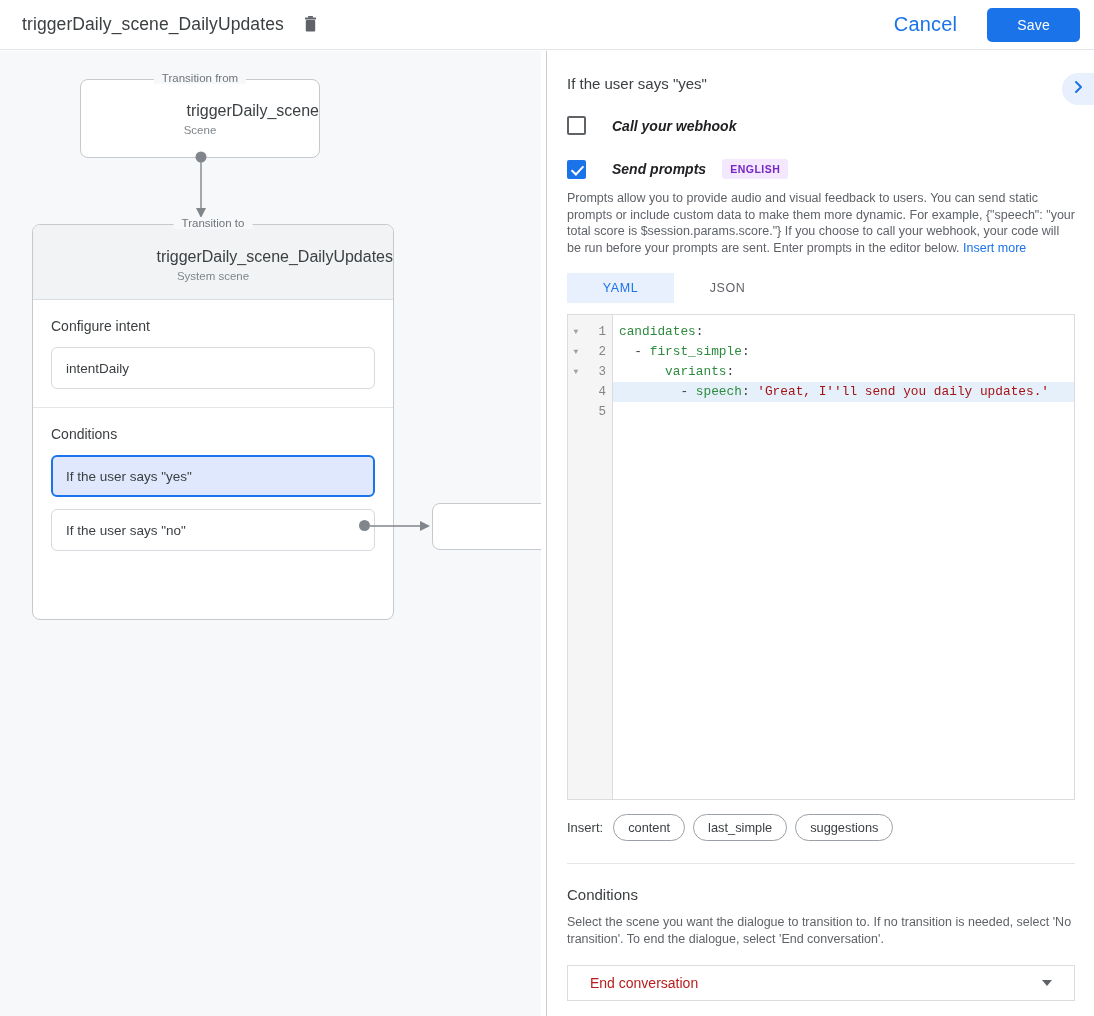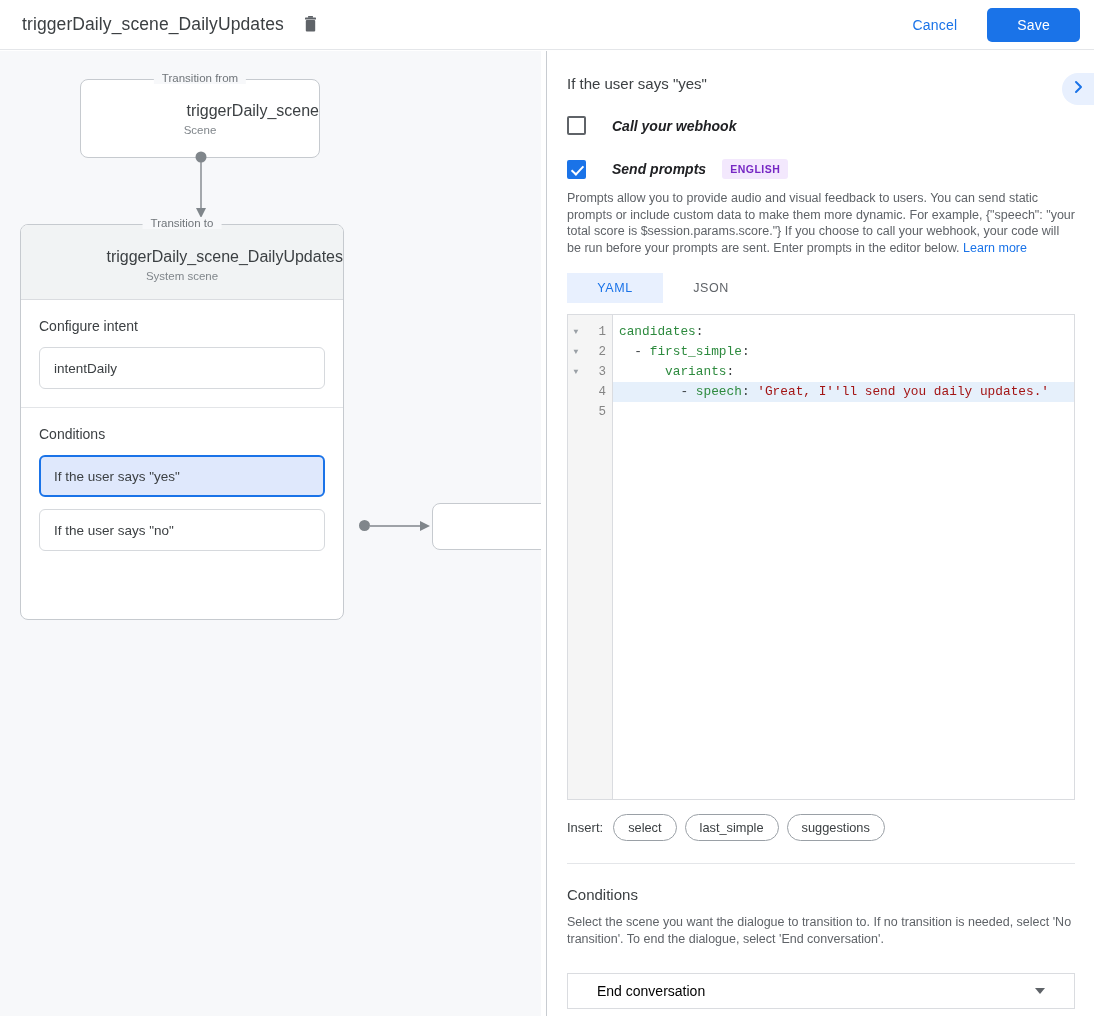--- a/index.html
+++ b/index.html
@@ -33,21 +33,21 @@
     cursor: pointer; border-radius: 50%;
   }
   .trash-btn svg { display: block; }
   .topbar-right {
     margin-left: auto;
     display: flex; align-items: center;
     margin-right: 14px;
   }
   .cancel-btn {
     color: #1a73e8;
-    font-size: 14px;
+    font-size: 20px;
     font-weight: 500;
     padding: 9px 16px;
     border: none; background: none;
     cursor: pointer;
     border-radius: 4px;
     letter-spacing: .2px;
     font-family: "Liberation Sans", sans-serif;
   }
   .save-btn {
     margin-left: 14px;
@@ -115,22 +115,22 @@
     left: 80px; top: 28px;
     width: 240px; height: 79px;
     padding-top: 22px;
   }
 
   
   .connector { position: absolute; left: 80px; top: 95px; }
 
   
   #node-to {
-    left: 20px; top: 173px;
-    width: 324px; height: 396px;
+    left: 32px; top: 173px;
+    width: 362px; height: 396px;
     padding: 0;
     background: #ffffff;
   }
   .node-to-header {
     background: #f1f3f4;
     border-radius: 7px 7px 0 0;
     border-bottom: 1px solid #dadce0;
     padding: 23px 0 17px 0;
   }
   .section {
@@ -251,21 +251,21 @@
     margin-top: 11px;
     font-size: 12.5px;
     line-height: 16.5px;
     color: #5f6368;
   }
   .desc a { color: #1a73e8; text-decoration: none; }
 
   
   .tabs { margin-top: 17px; display: flex; }
   .tab {
-    width: 96px; height: 30px;
+    width: 107px; height: 30px;
     display: flex; align-items: center; justify-content: center;
     font-size: 12.5px;
     letter-spacing: .6px;
     color: #5f6368;
     cursor: pointer;
   }
   .tab.active { background: #e8f0fe; color: #1a73e8; }
 
   
   .editor {
@@ -337,27 +337,27 @@
     font-size: 15px;
     color: #3c4043;
   }
   .trans-desc {
     margin-top: 11px;
     font-size: 12.5px;
     line-height: 16.5px;
     color: #5f6368;
   }
   .select-box {
-    margin-top: 26px;
+    margin-top: 18px;
     border: 1px solid #dadce0;
     height: 36px;
     display: flex; align-items: center;
-    padding: 0 29px;
+    padding: 0 22px;
     font-size: 14px;
-    color: #000000;
+    color: #b91c1c;
     cursor: pointer;
     background: #ffffff;
   }
   .select-arrow {
     margin-left: auto;
     width: 0; height: 0;
     border-left: 5px solid transparent;
     border-right: 5px solid transparent;
     border-top: 6px solid #5f6368;
   }
@@ -449,21 +449,21 @@
       <div class="check-label">Call your webhook</div>
     </div>
 
     <div class="check-row">
       <div class="chk checked"></div>
       <div class="check-label">Send prompts</div>
       <div class="lang-badge">ENGLISH</div>
     </div>
 
     <div class="desc">
-      <span>Prompts allow you to provide audio and visual feedback to users. You can send static prompts or include custom data to make them more dynamic. For example, {"speech": "your total score is $session.params.score."} If you choose to call your webhook, your code will be run before your prompts are sent. Enter prompts in the editor below. </span><a href="#">Learn more</a>
+      <span>Prompts allow you to provide audio and visual feedback to users. You can send static prompts or include custom data to make them more dynamic. For example, {"speech": "your total score is $session.params.score."} If you choose to call your webhook, your code will be run before your prompts are sent. Enter prompts in the editor below. </span><a href="#">Insert more</a>
     </div>
 
     <div class="tabs">
       <div class="tab active">YAML</div>
       <div class="tab">JSON</div>
     </div>
 
     <div class="editor">
       <div class="gutter" id="gutter">
           <div class="gutter-row">
@@ -485,21 +485,21 @@
           <div class="gutter-row">
             <span class="fold"></span>
             <span class="gnum">5</span>
           </div>
         </div>
       <div class="code" id="code"><div class="code-row"><span class="k">candidates</span><span class="p">:</span></div><div class="code-row"><span class="p">  - </span><span class="k">first_simple</span><span class="p">:</span></div><div class="code-row"><span class="p">      </span><span class="k">variants</span><span class="p">:</span></div><div class="code-row hl"><span class="p">        - </span><span class="k">speech</span><span class="p">: </span><span class="s">'Great, I''ll send you daily updates.'</span></div><div class="code-row"></div></div>
     </div>
 
     <div class="insert-row">
       <div class="insert-label">Insert:</div>
-      <button class="chip">select</button>
+      <button class="chip">content</button>
       <button class="chip">last_simple</button>
       <button class="chip">suggestions</button>
     </div>
 
     <div class="hr"></div>
 
     <div class="trans-title">Conditions</div>
     <div class="trans-desc">Select the scene you want the dialogue to transition to. If no transition is needed, select 'No transition'. To end the dialogue, select 'End conversation'.</div>
     <div class="select-box">
       <span>End conversation</span>

